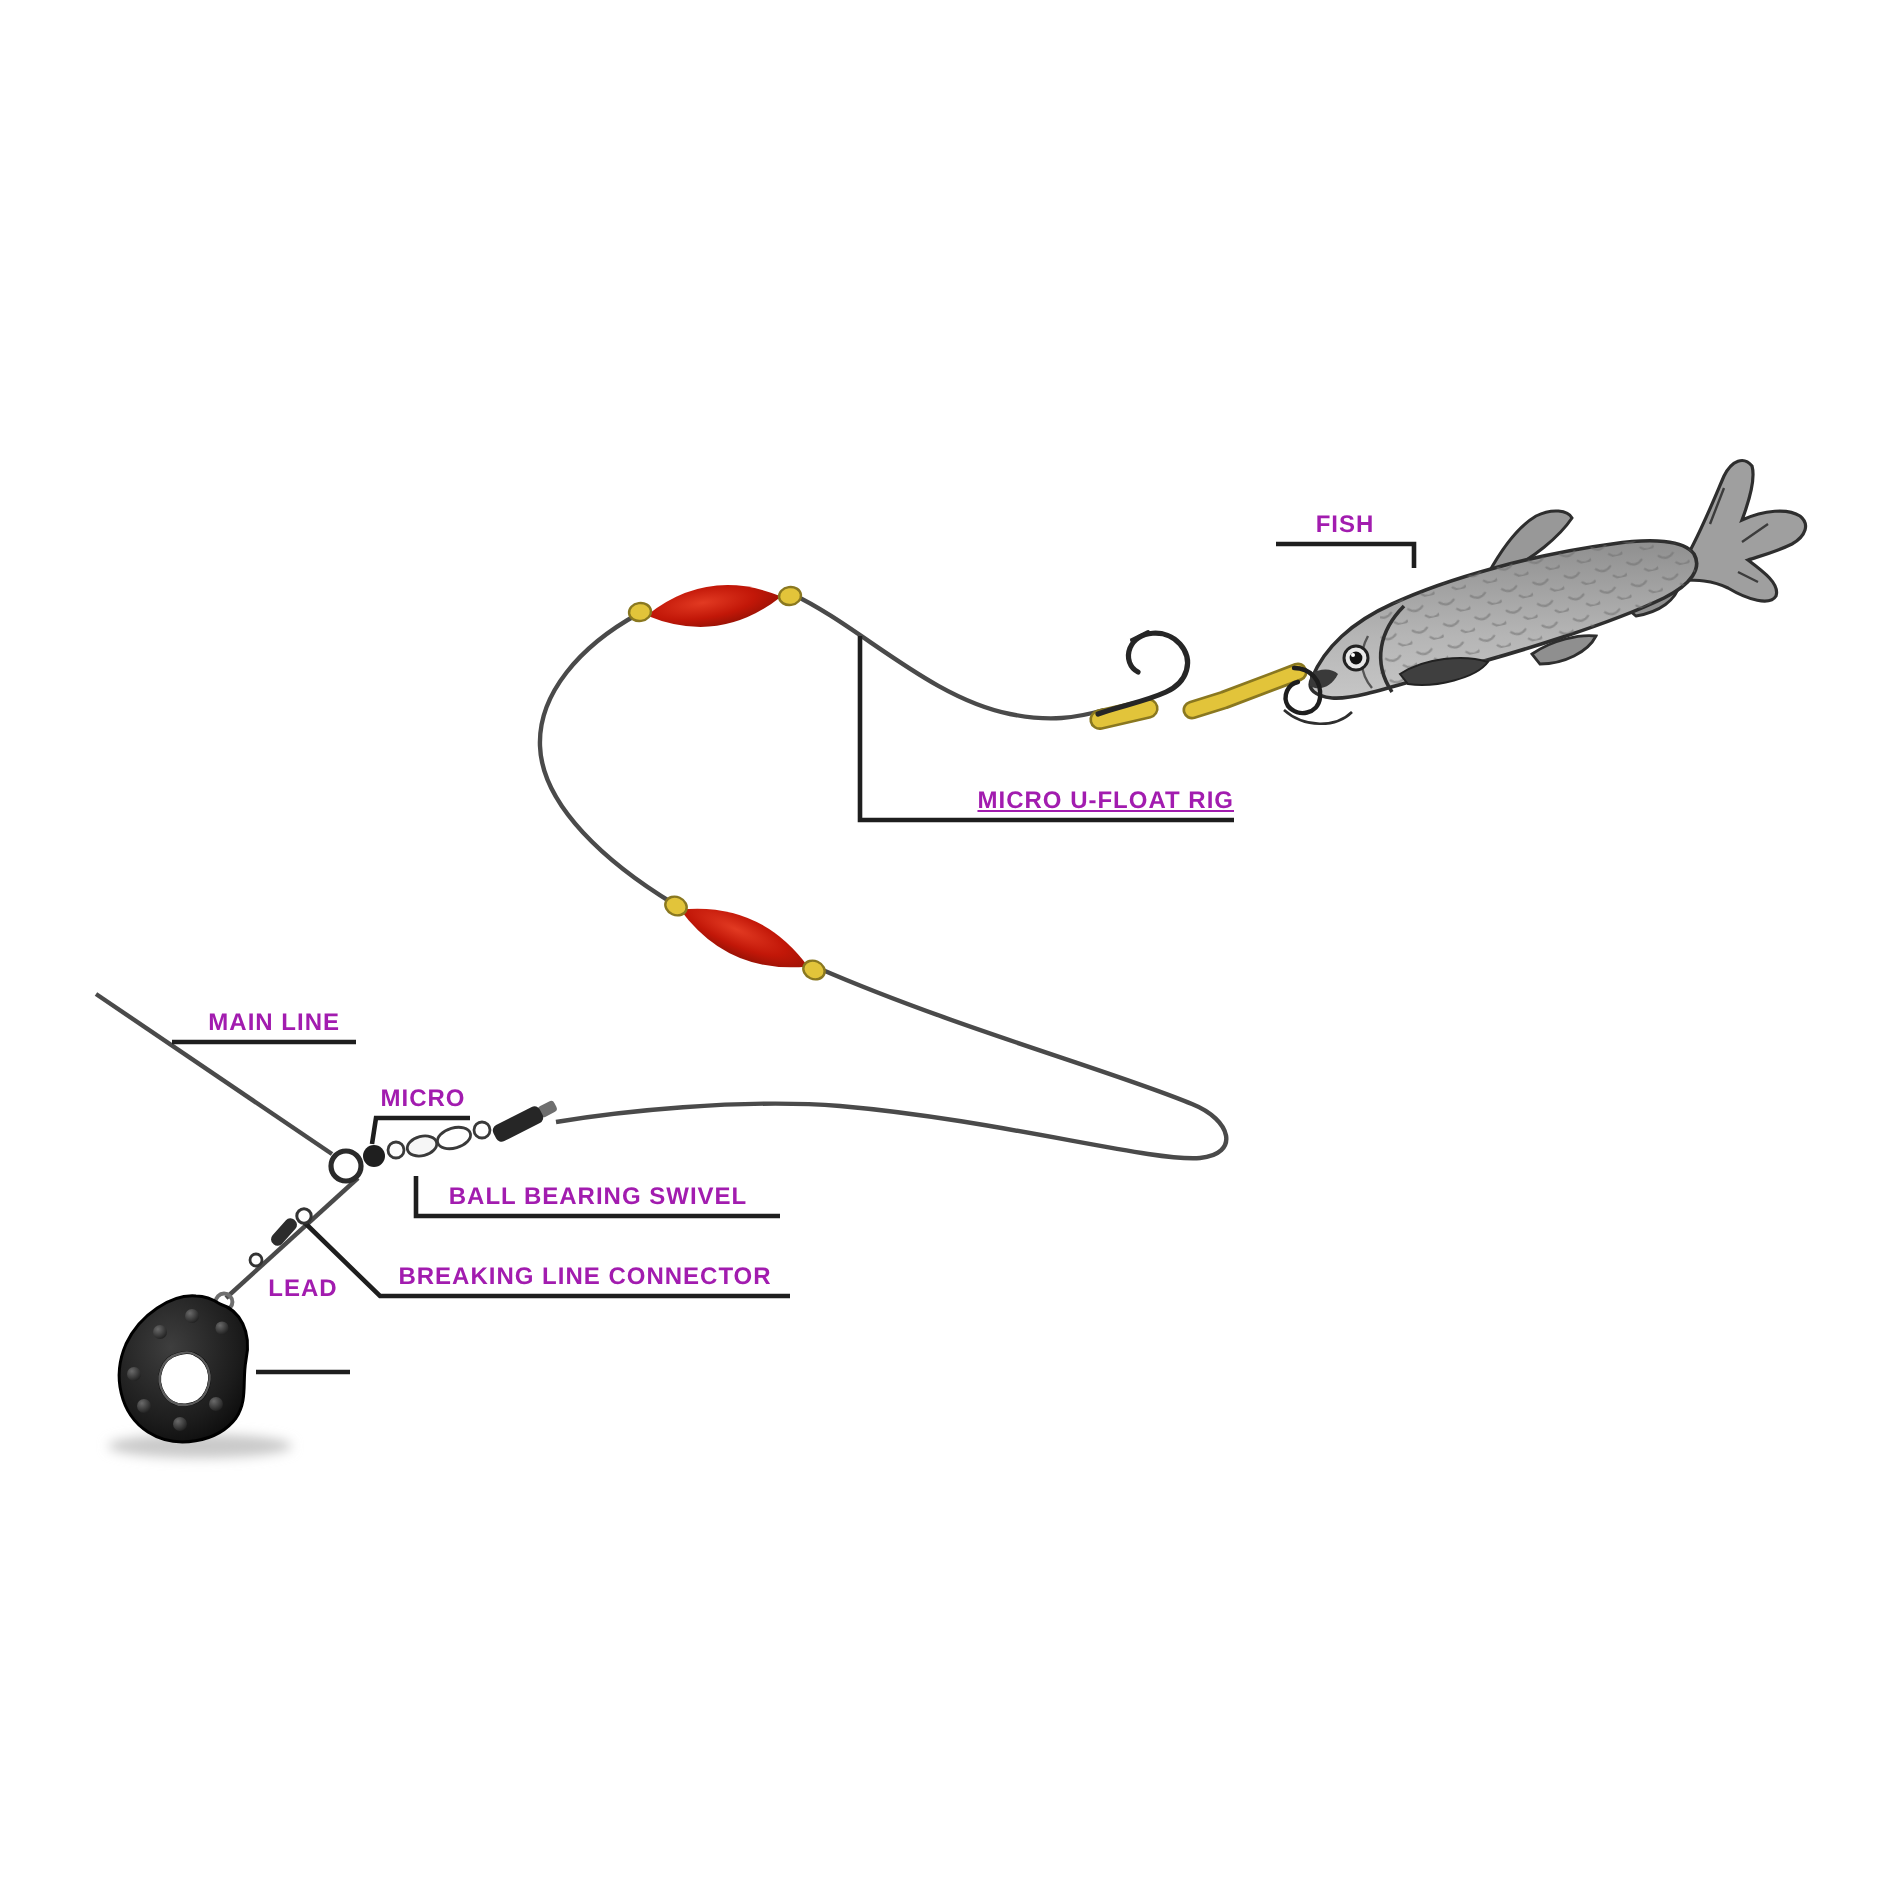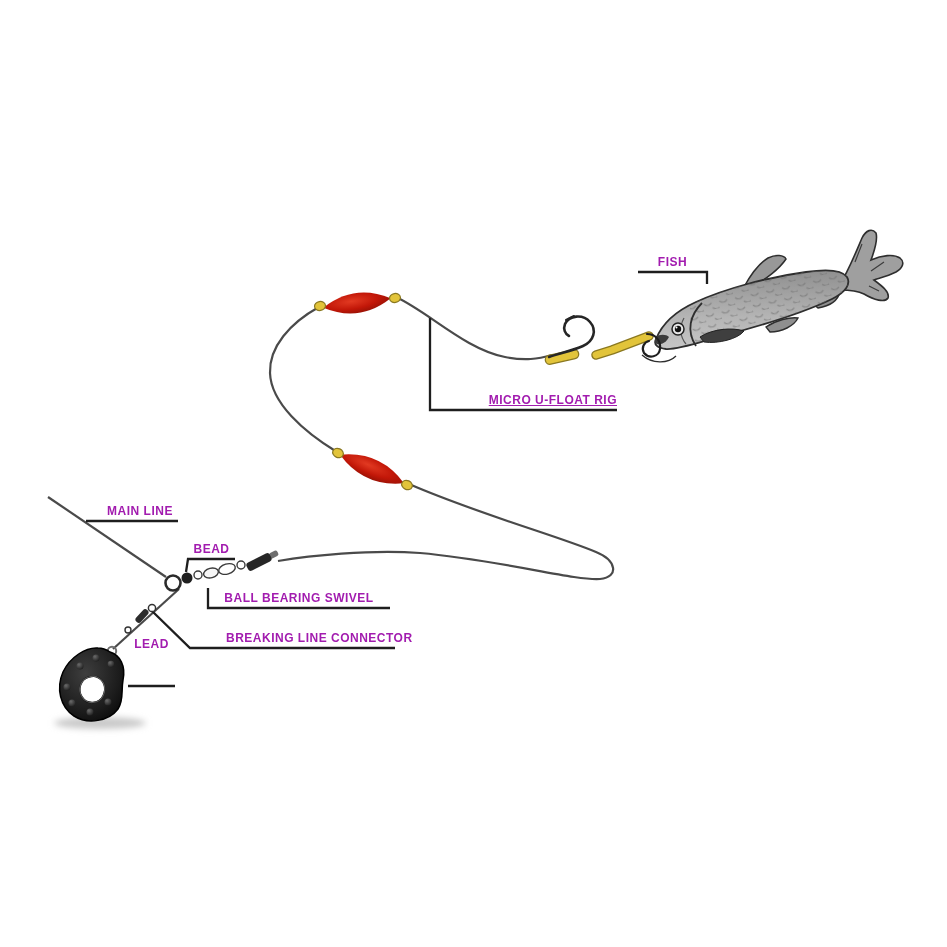--- a/index.html
+++ b/index.html
@@ -13,24 +13,24 @@
   .stage svg{position:absolute;left:0;top:0;}
   .lbl{
     position:absolute;
     font-weight:bold;
     font-size:12px;
     letter-spacing:.5px;
     color:#a21caf;
     white-space:nowrap;
     line-height:16px;
   }
-  .lbl-main   {left:94px;  top:503px; width:92px;  text-align:center;}
+  .lbl-main   {left:78px;  top:503px; width:92px;  text-align:right;}
   .lbl-bead   {left:188px; top:541px; width:47px;  text-align:center;}
   .lbl-bbs    {left:208px; top:590px; width:182px; text-align:center;}
-  .lbl-blc    {left:190px; top:630px; width:205px; text-align:left;margin-left:36px;}
+  .lbl-blc    {left:190px; top:630px; width:205px; text-align:center;}
   .lbl-lead   {left:128px; top:636px; width:47px;  text-align:center;}
   .lbl-mufr   {left:430px; top:392px; width:187px; text-align:right;text-decoration:underline;}
   .lbl-fish   {left:638px; top:254px; width:69px;  text-align:center;}
 </style>
 </head>
 <body>
 
 <div class="stage">
 
   <svg width="947" height="947" viewBox="0 0 947 947">
@@ -156,20 +156,20 @@
       <path d="M 655,337 C 660,334 666,334 669,337 C 666,343 660,346 655,343 Z" fill="#3a3a3a"></path>
       <circle cx="678" cy="329" r="6" fill="#e8e8e8" stroke="#222222" stroke-width="1.5"></circle>
       <circle cx="678" cy="329" r="3.2" fill="#101010"></circle>
       <circle cx="676.5" cy="327.5" r="1" fill="#ffffff"></circle>
       <path d="M 647,334 C 655,334 661,340 660,349 C 659,357 649,359 644,353 C 641,348 644,342 649,341" fill="none" stroke="#1e1e1e" stroke-width="2.2" stroke-linecap="round"></path>
       <path d="M 642,355 C 652,364 668,364 676,356" fill="none" stroke="#2e2e2e" stroke-width="1.3"></path>
     </g>
   </svg>
 
   <div class="lbl lbl-main">MAIN LINE</div>
-  <div class="lbl lbl-bead">BEAD</div>
+  <div class="lbl lbl-bead">MICRO</div>
   <div class="lbl lbl-bbs">BALL BEARING SWIVEL</div>
   <div class="lbl lbl-blc">BREAKING LINE CONNECTOR</div>
   <div class="lbl lbl-lead">LEAD</div>
   <div class="lbl lbl-mufr">MICRO U-FLOAT RIG</div>
   <div class="lbl lbl-fish">FISH</div>
 
 </div>
 
 </body></html>

